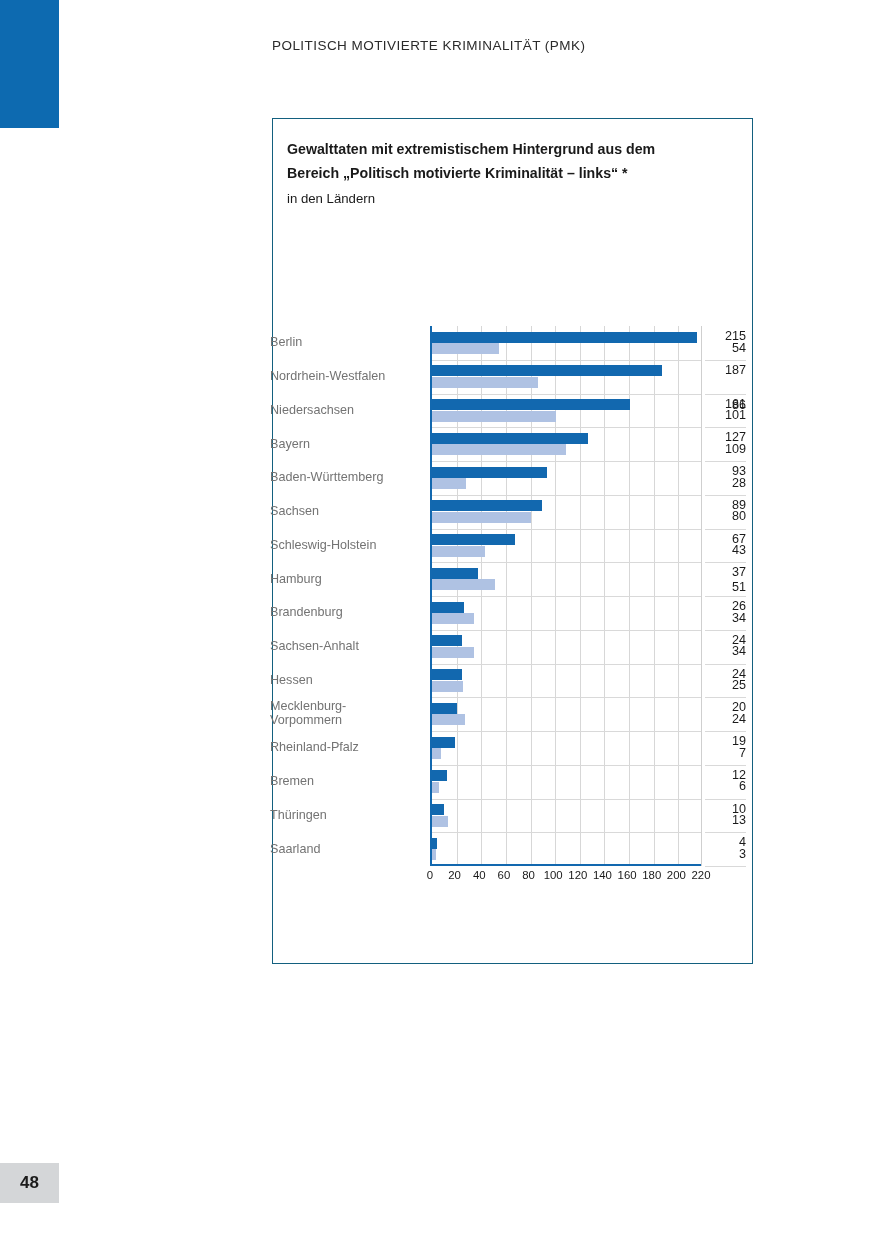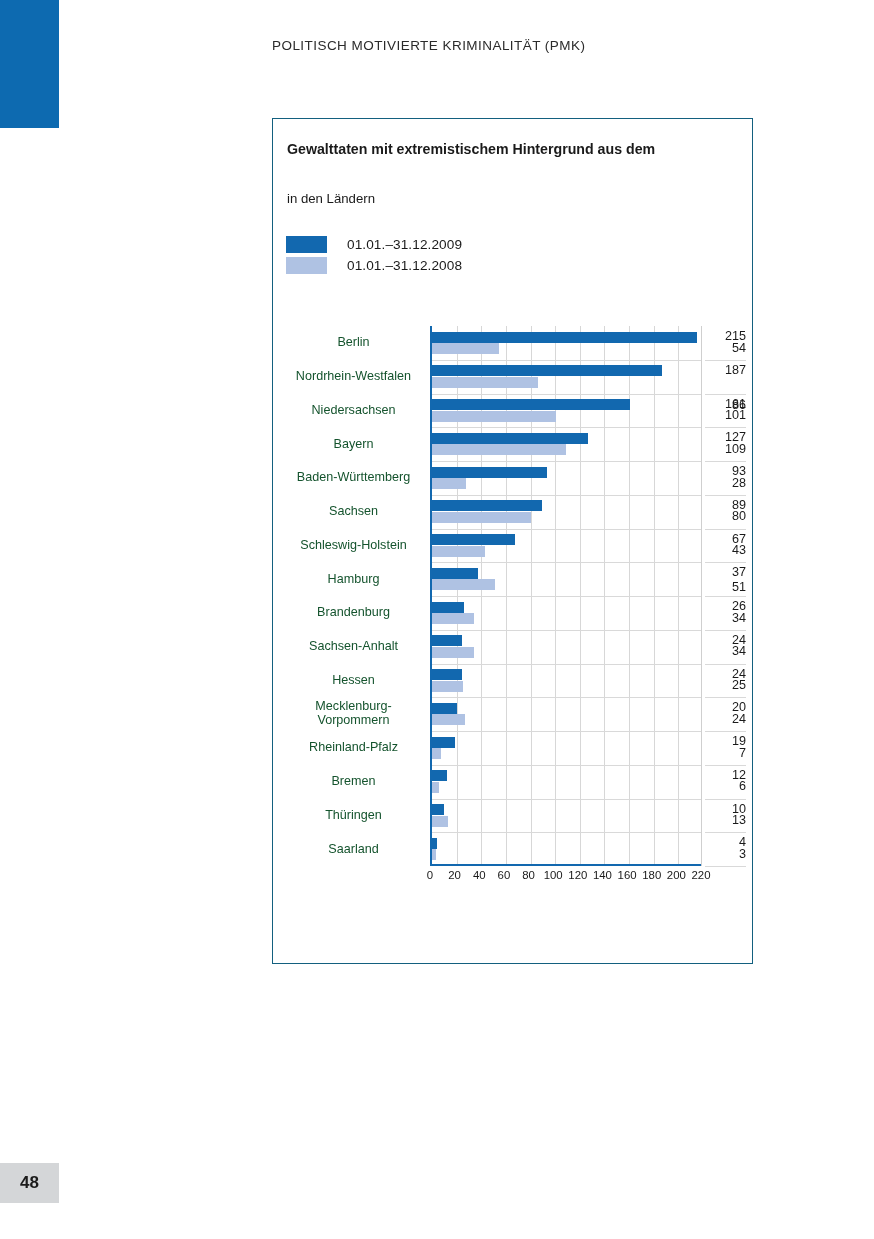--- a/index.html
+++ b/index.html
@@ -47,22 +47,22 @@
   .legend{position:absolute;left:13px;top:115px;}
   .legend-row{display:flex;align-items:center;height:21px;}
   .legend-swatch{width:41px;height:17px;flex:none;}
   .legend-label{
     margin-left:20px;font-size:13.6px;color:#1a1a1a;letter-spacing:.1px;
   }
   .cat-labels{
     position:absolute;left:8px;top:207px;width:145px;
   }
   .cat-label{
-    position:absolute;right:0;width:145px;text-align:center;
-    font-size:12.6px;color:#14532d;line-height:1.12;
+    position:absolute;right:11px;width:145px;text-align:left;
+    font-size:12.6px;color:#737373;line-height:1.12;
   }
 
   .plot{
     position:absolute;left:157px;top:207px;
     width:271px;height:540px;
     box-sizing:border-box;
     border-left:2.2px solid #1268AF;
     border-bottom:2.6px solid #1268AF;
     background:#ffffff;
   }
@@ -101,34 +101,25 @@
 
 <div class="corner-block"></div>
 
 <div class="page-header">POLITISCH MOTIVIERTE KRIMINALITÄT (PMK)</div>
 
 <div class="card">
   <div class="card-inner">
 
     <div class="chart-title">
       <span>Gewalttaten mit extremistischem Hintergrund aus dem</span><br>
+      <span>Bereich „Politisch motivierte Kriminalität – links“ *</span>
     </div>
 
     <div class="chart-subtitle">in den Ländern</div>
 
-    <div class="legend">
-      <div class="legend-row">
-        <span class="legend-swatch" style="background: rgb(18, 104, 175);"></span>
-        <span class="legend-label">01.01.–31.12.2009</span>
-      </div>
-      <div class="legend-row">
-        <span class="legend-swatch" style="background: rgb(175, 194, 227);"></span>
-        <span class="legend-label">01.01.–31.12.2008</span>
-      </div>
-    </div>
 
     <div class="cat-labels">
         <div class="cat-label" style="top: 9.375px;">Berlin</div>
         <div class="cat-label" style="top: 43.125px;">Nordrhein-Westfalen</div>
         <div class="cat-label" style="top: 76.875px;">Niedersachsen</div>
         <div class="cat-label" style="top: 110.625px;">Bayern</div>
         <div class="cat-label" style="top: 144.375px;">Baden-Württemberg</div>
         <div class="cat-label" style="top: 178.125px;">Sachsen</div>
         <div class="cat-label" style="top: 211.875px;">Schleswig-Holstein</div>
         <div class="cat-label" style="top: 245.625px;">Hamburg</div>

